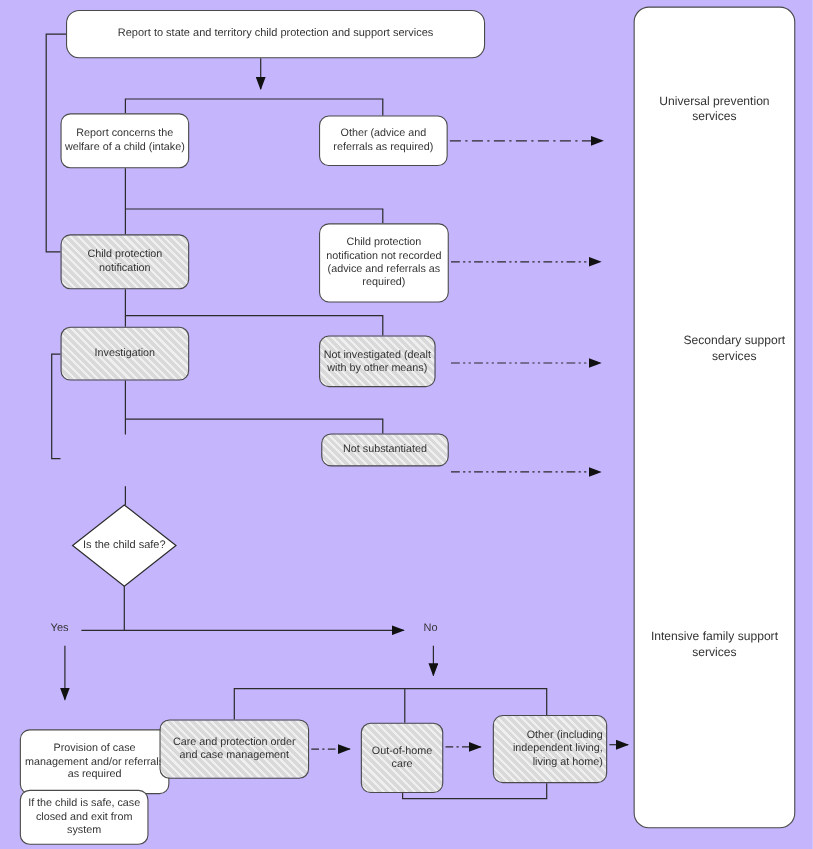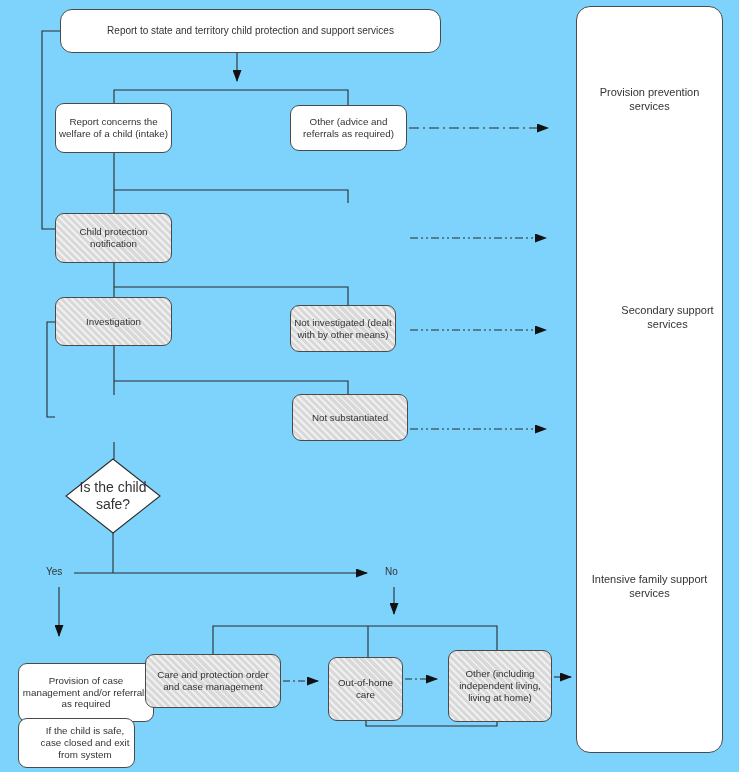--- a/index.html
+++ b/index.html
@@ -1,19 +1,19 @@
 <!DOCTYPE html>
 <html><head>
 <meta charset="utf-8">
 <style>
   html,body{margin:0;padding:0;background:#ffffff;}
   .canvas{
     position:relative;
     width:739px;height:772px;
-    background:#7dd3fc;
+    background:#c4b5fd;
     font-family:"Liberation Sans", sans-serif;
     color:#333333;
     overflow:hidden;
   }
   svg.connectors{position:absolute;left:0;top:0;}
   .node{
     position:absolute;
     box-sizing:border-box;
     border:1px solid #4a4a4a;
     border-radius:9px;
@@ -29,21 +29,21 @@
   }
   .node.big{border-radius:12px;font-size:10px;}
   .freetext{
     position:absolute;
     font-size:10px;color:#333333;
     white-space:nowrap;
   }
   .decision-label{
     position:absolute;
     display:flex;align-items:center;justify-content:center;
-    text-align:center;font-size:14px;line-height:1.25;
+    text-align:center;font-size:10px;line-height:1.25;
   }
   .sidebar{
     position:absolute;
     left:576px;top:6px;width:147px;height:747px;
     box-sizing:border-box;
     border:1px solid #4a4a4a;border-radius:14px;
     background:#ffffff;
   }
   .sb-label{
     position:absolute;left:4px;right:4px;
@@ -115,60 +115,63 @@
     </div>
 
   <div class="node" style="left:290px;top:105px;width:117px;height:46px;">
       <span>Other (advice and referrals as required)</span>
     </div>
 
   <div class="node hatch" style="left:55px;top:213px;width:117px;height:50px;">
       <span>Child protection notification</span>
     </div>
 
+  <div class="node" style="left:290px;top:203px;width:118px;height:72px;">
+      <span>Child protection notification not recorded (advice and referrals as required)</span>
+    </div>
 
   <div class="node hatch" style="left:55px;top:297px;width:117px;height:49px;">
       <span>Investigation</span>
     </div>
 
   <div class="node hatch" style="left:290px;top:305px;width:106px;height:47px;">
       <span>Not investigated (dealt with by other means)</span>
     </div>
 
 
-  <div class="node hatch" style="left:292px;top:394px;width:116px;height:47px;">
+  <div class="node hatch" style="left:292px;top:394px;width:116px;height:30px;">
       <span>Not substantiated</span>
     </div>
 
   <div class="decision-label" style="left:73px;top:477px;width:80px;height:38px;">
       <span>Is the child safe?</span>
     </div>
 
   <div class="freetext" style="left:46px;top:566px;">Yes</div>
   <div class="freetext" style="left:385px;top:566px;">No</div>
 
   <div class="node" style="left:18px;top:653px;width:136px;height:59px;margin-top:10px;">
       <span>Provision of case management and/or referrals as required</span>
     </div>
 
-  <div class="node" style="left:18px;top:718px;width:117px;height:50px;padding-left:20px;">
+  <div class="node" style="left:18px;top:718px;width:117px;height:50px;">
       <span>If the child is safe, case closed and exit from system</span>
     </div>
 
   <div class="node hatch" style="left:145px;top:654px;width:136px;height:54px;">
       <span>Care and protection order and case management</span>
     </div>
 
   <div class="node hatch" style="left:328px;top:657px;width:75px;height:64px;">
       <span>Out-of-home care</span>
     </div>
 
-  <div class="node hatch" style="left:448px;top:650px;width:104px;height:72px;">
+  <div class="node hatch" style="left:448px;top:650px;width:104px;height:62px;text-align:right;">
       <span>Other (including independent living, living at home)</span>
     </div>
 
   <div class="sidebar">
-    <div class="sb-label" style="top:79px;">Provision prevention services</div>
+    <div class="sb-label" style="top:79px;">Universal prevention services</div>
     <div class="sb-label" style="top:297px;margin-left:36px;">Secondary support services</div>
     <div class="sb-label" style="top:566px;">Intensive family support services</div>
   </div>
 
 </div>
 
 </body></html>

